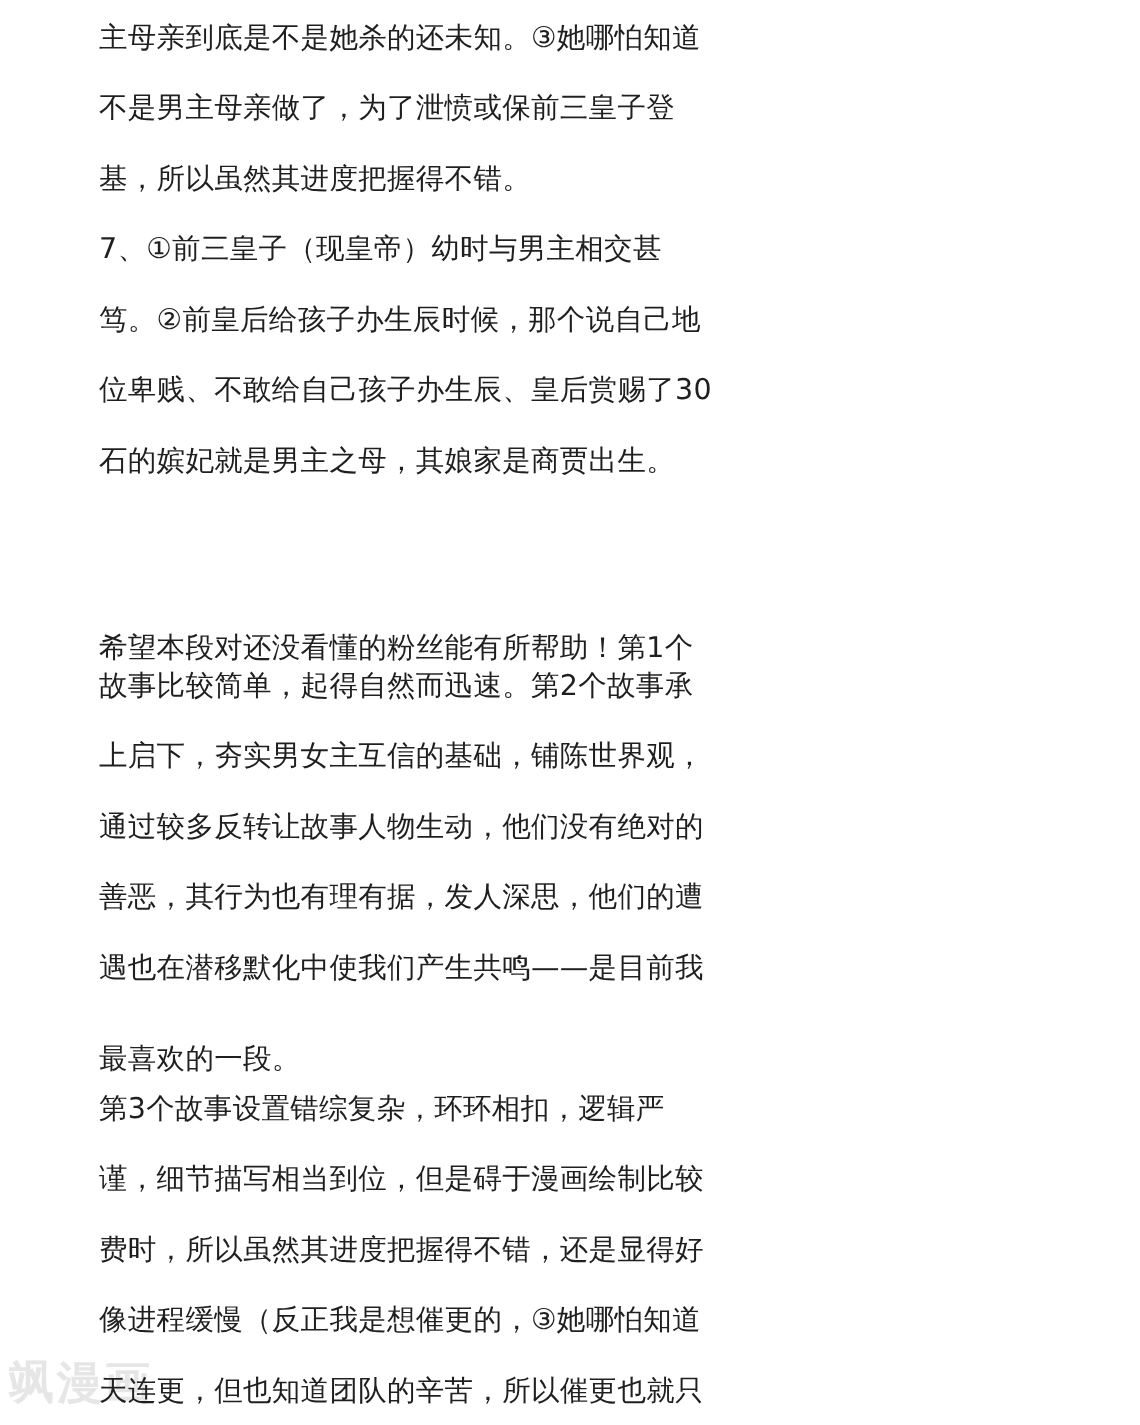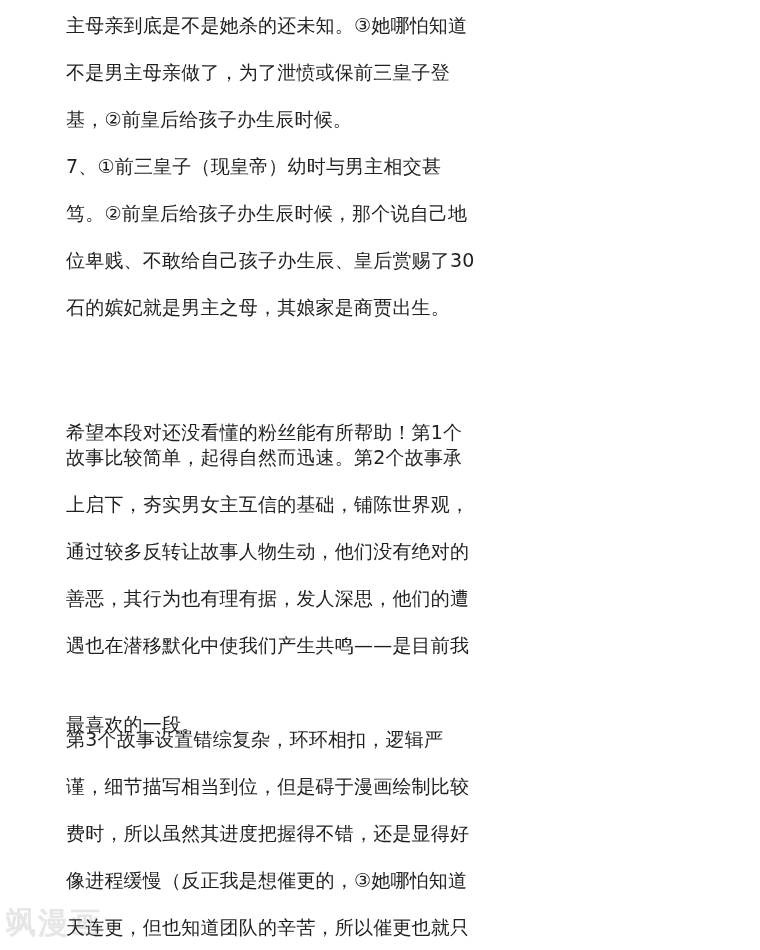--- a/index.html
+++ b/index.html
@@ -44,30 +44,30 @@
     .doc { z-index: 1; }
   </style>
 </head>
 <body>
 
 <div class="watermark">飒漫画</div>
 
 <div class="doc">
   <div class="line" style="top:7px">主母亲到底是不是她杀的还未知。③她哪怕知道</div>
   <div class="line" style="top:54px">不是男主母亲做了，为了泄愤或保前三皇子登</div>
-  <div class="line" style="top:101px">基，②前皇后给孩子办生辰时候。</div>
+  <div class="line" style="top:101px">基，所以虽然其进度把握得不错。</div>
   <div class="line" style="top:148px">7、①前三皇子（现皇帝）幼时与男主相交甚</div>
   <div class="line" style="top:195px">笃。②前皇后给孩子办生辰时候，那个说自己地</div>
   <div class="line" style="top:242px">位卑贱、不敢给自己孩子办生辰、皇后赏赐了30</div>
   <div class="line" style="top:289px">石的嫔妃就是男主之母，其娘家是商贾出生。</div>
   <div class="line" style="top:414px">希望本段对还没看懂的粉丝能有所帮助！第1个</div>
   <div class="line" style="top:439px">故事比较简单，起得自然而迅速。第2个故事承</div>
   <div class="line" style="top:486px">上启下，夯实男女主互信的基础，铺陈世界观，</div>
   <div class="line" style="top:533px">通过较多反转让故事人物生动，他们没有绝对的</div>
   <div class="line" style="top:580px">善恶，其行为也有理有据，发人深思，他们的遭</div>
   <div class="line" style="top:627px">遇也在潜移默化中使我们产生共鸣——是目前我</div>
-  <div class="line" style="top:706px">最喜欢的一段。</div>
+  <div class="line" style="top:688px">最喜欢的一段。</div>
   <div class="line" style="top:721px">第3个故事设置错综复杂，环环相扣，逻辑严</div>
   <div class="line" style="top:768px">谨，细节描写相当到位，但是碍于漫画绘制比较</div>
   <div class="line" style="top:815px">费时，所以虽然其进度把握得不错，还是显得好</div>
   <div class="line" style="top:862px">像进程缓慢（反正我是想催更的，③她哪怕知道</div>
   <div class="line" style="top:909px">天连更，但也知道团队的辛苦，所以催更也就只</div>
 </div>
 
 </body></html>

